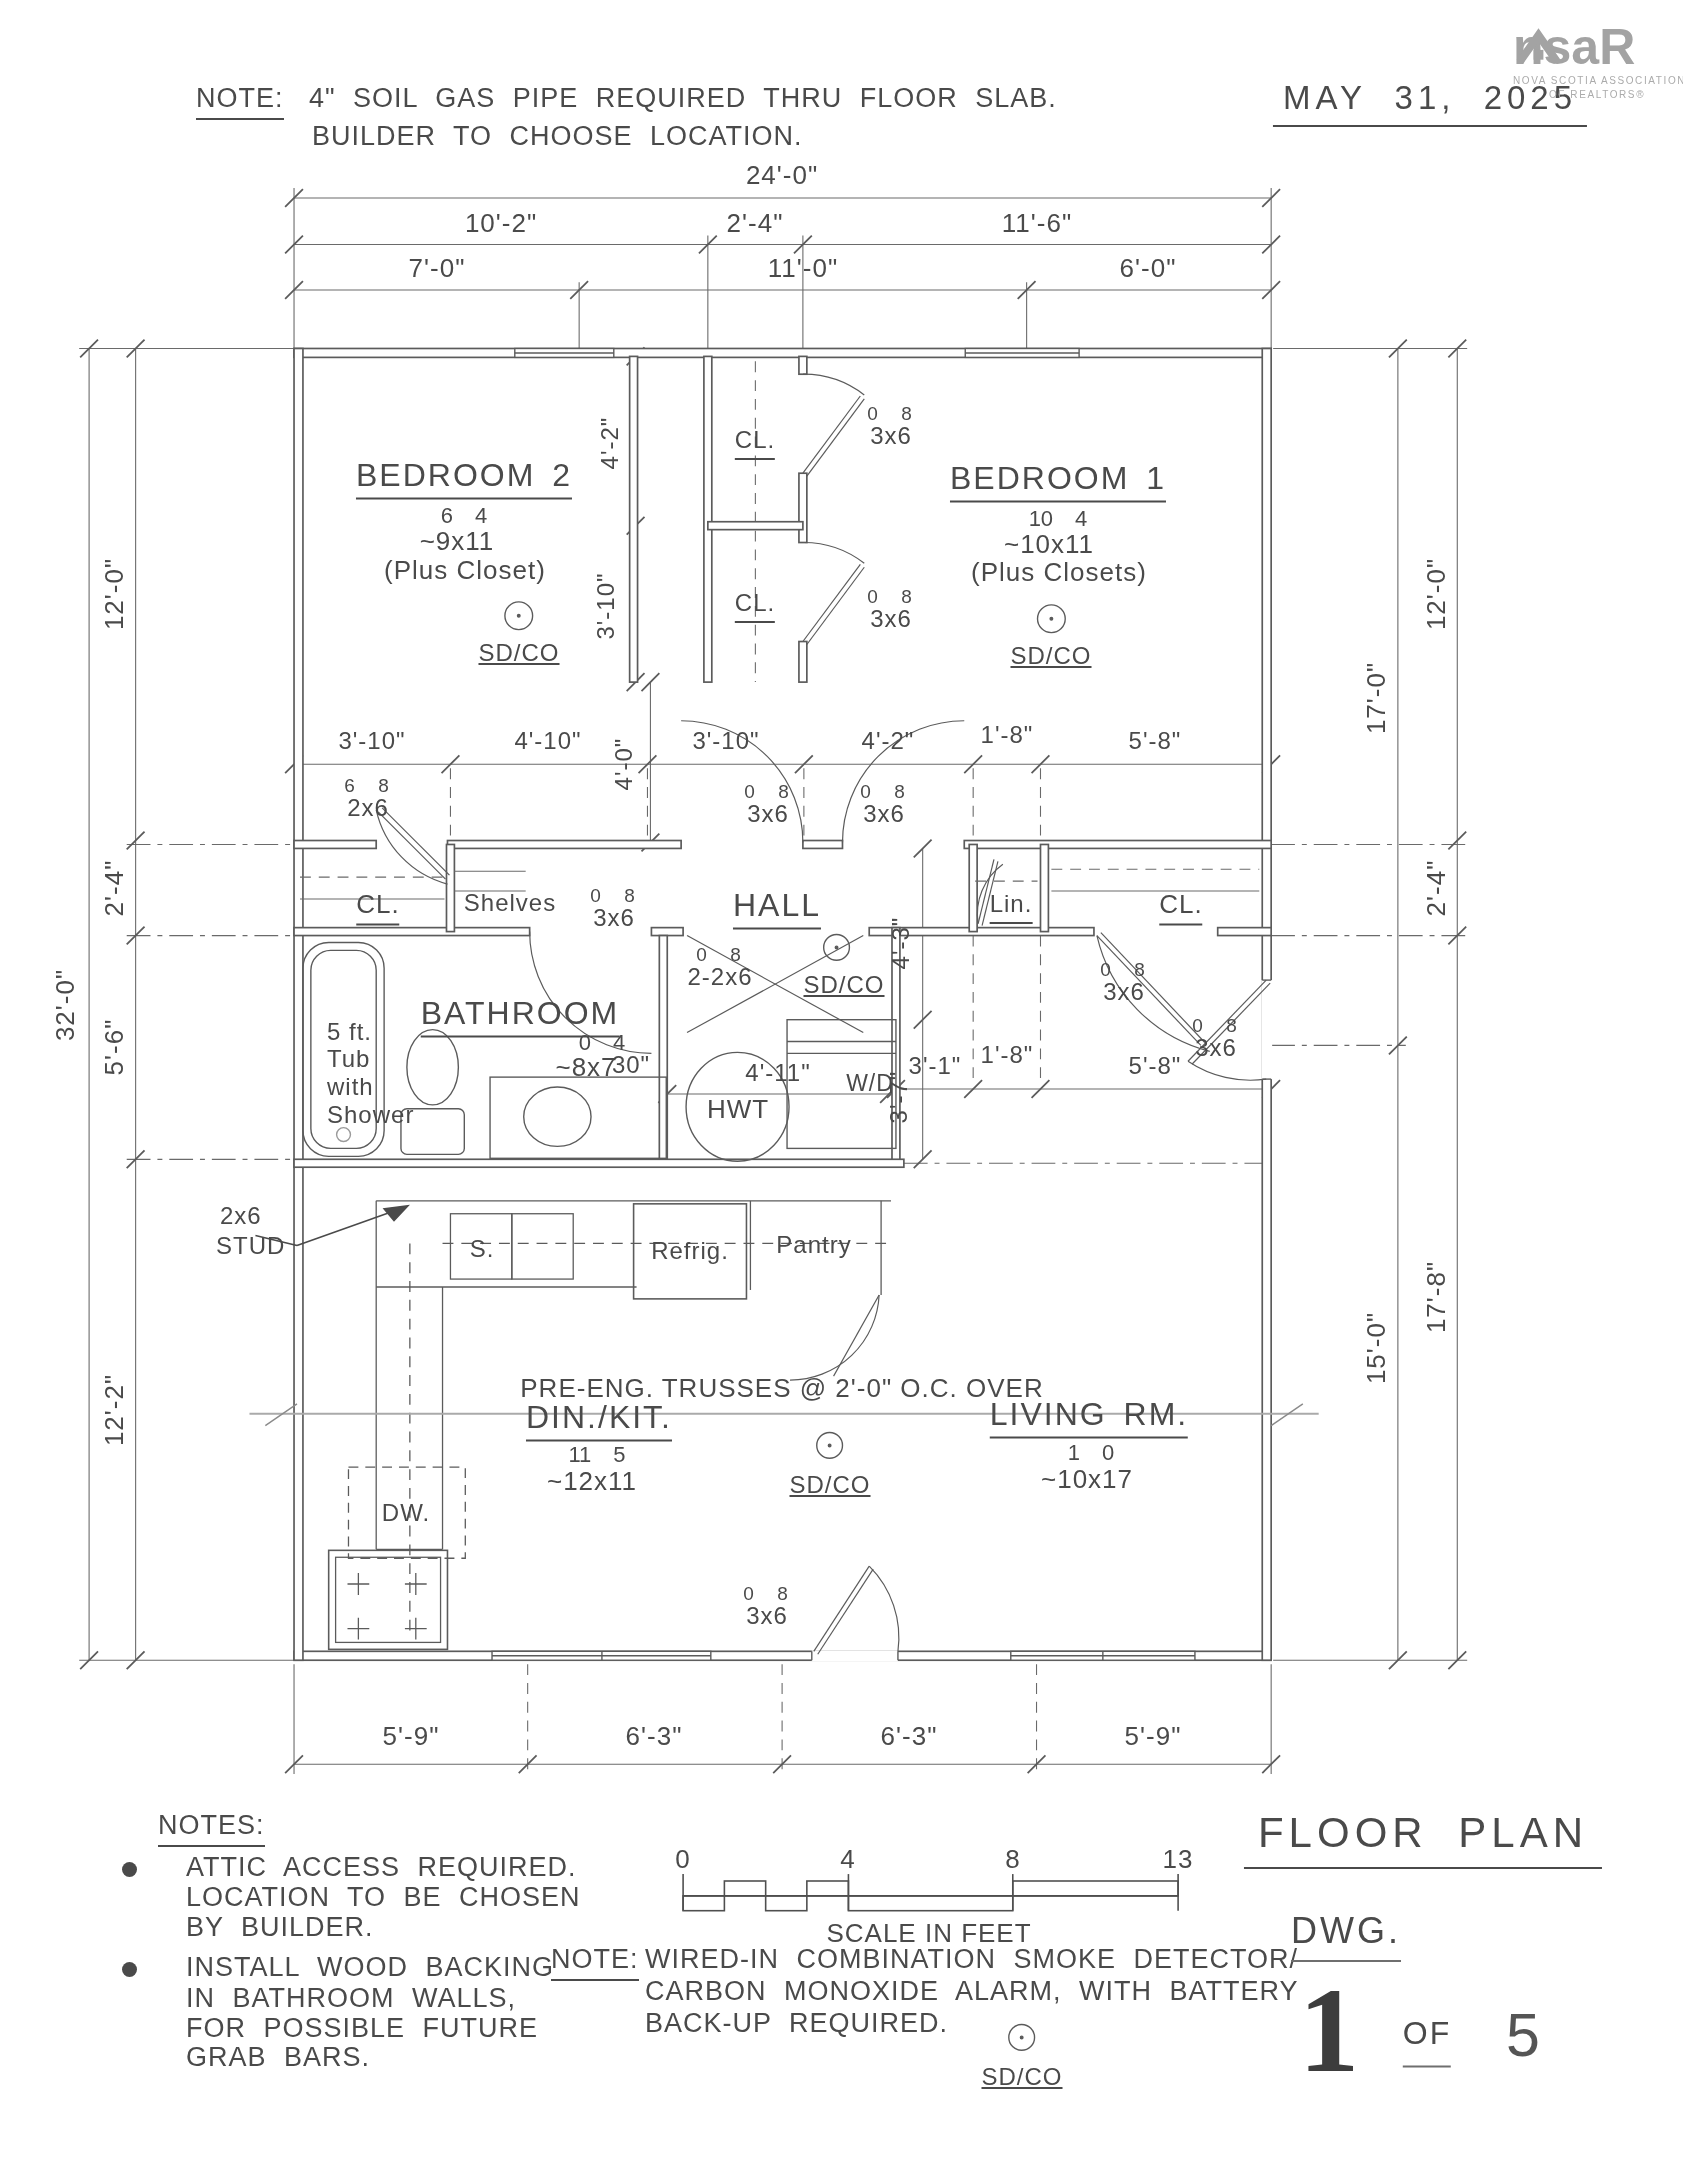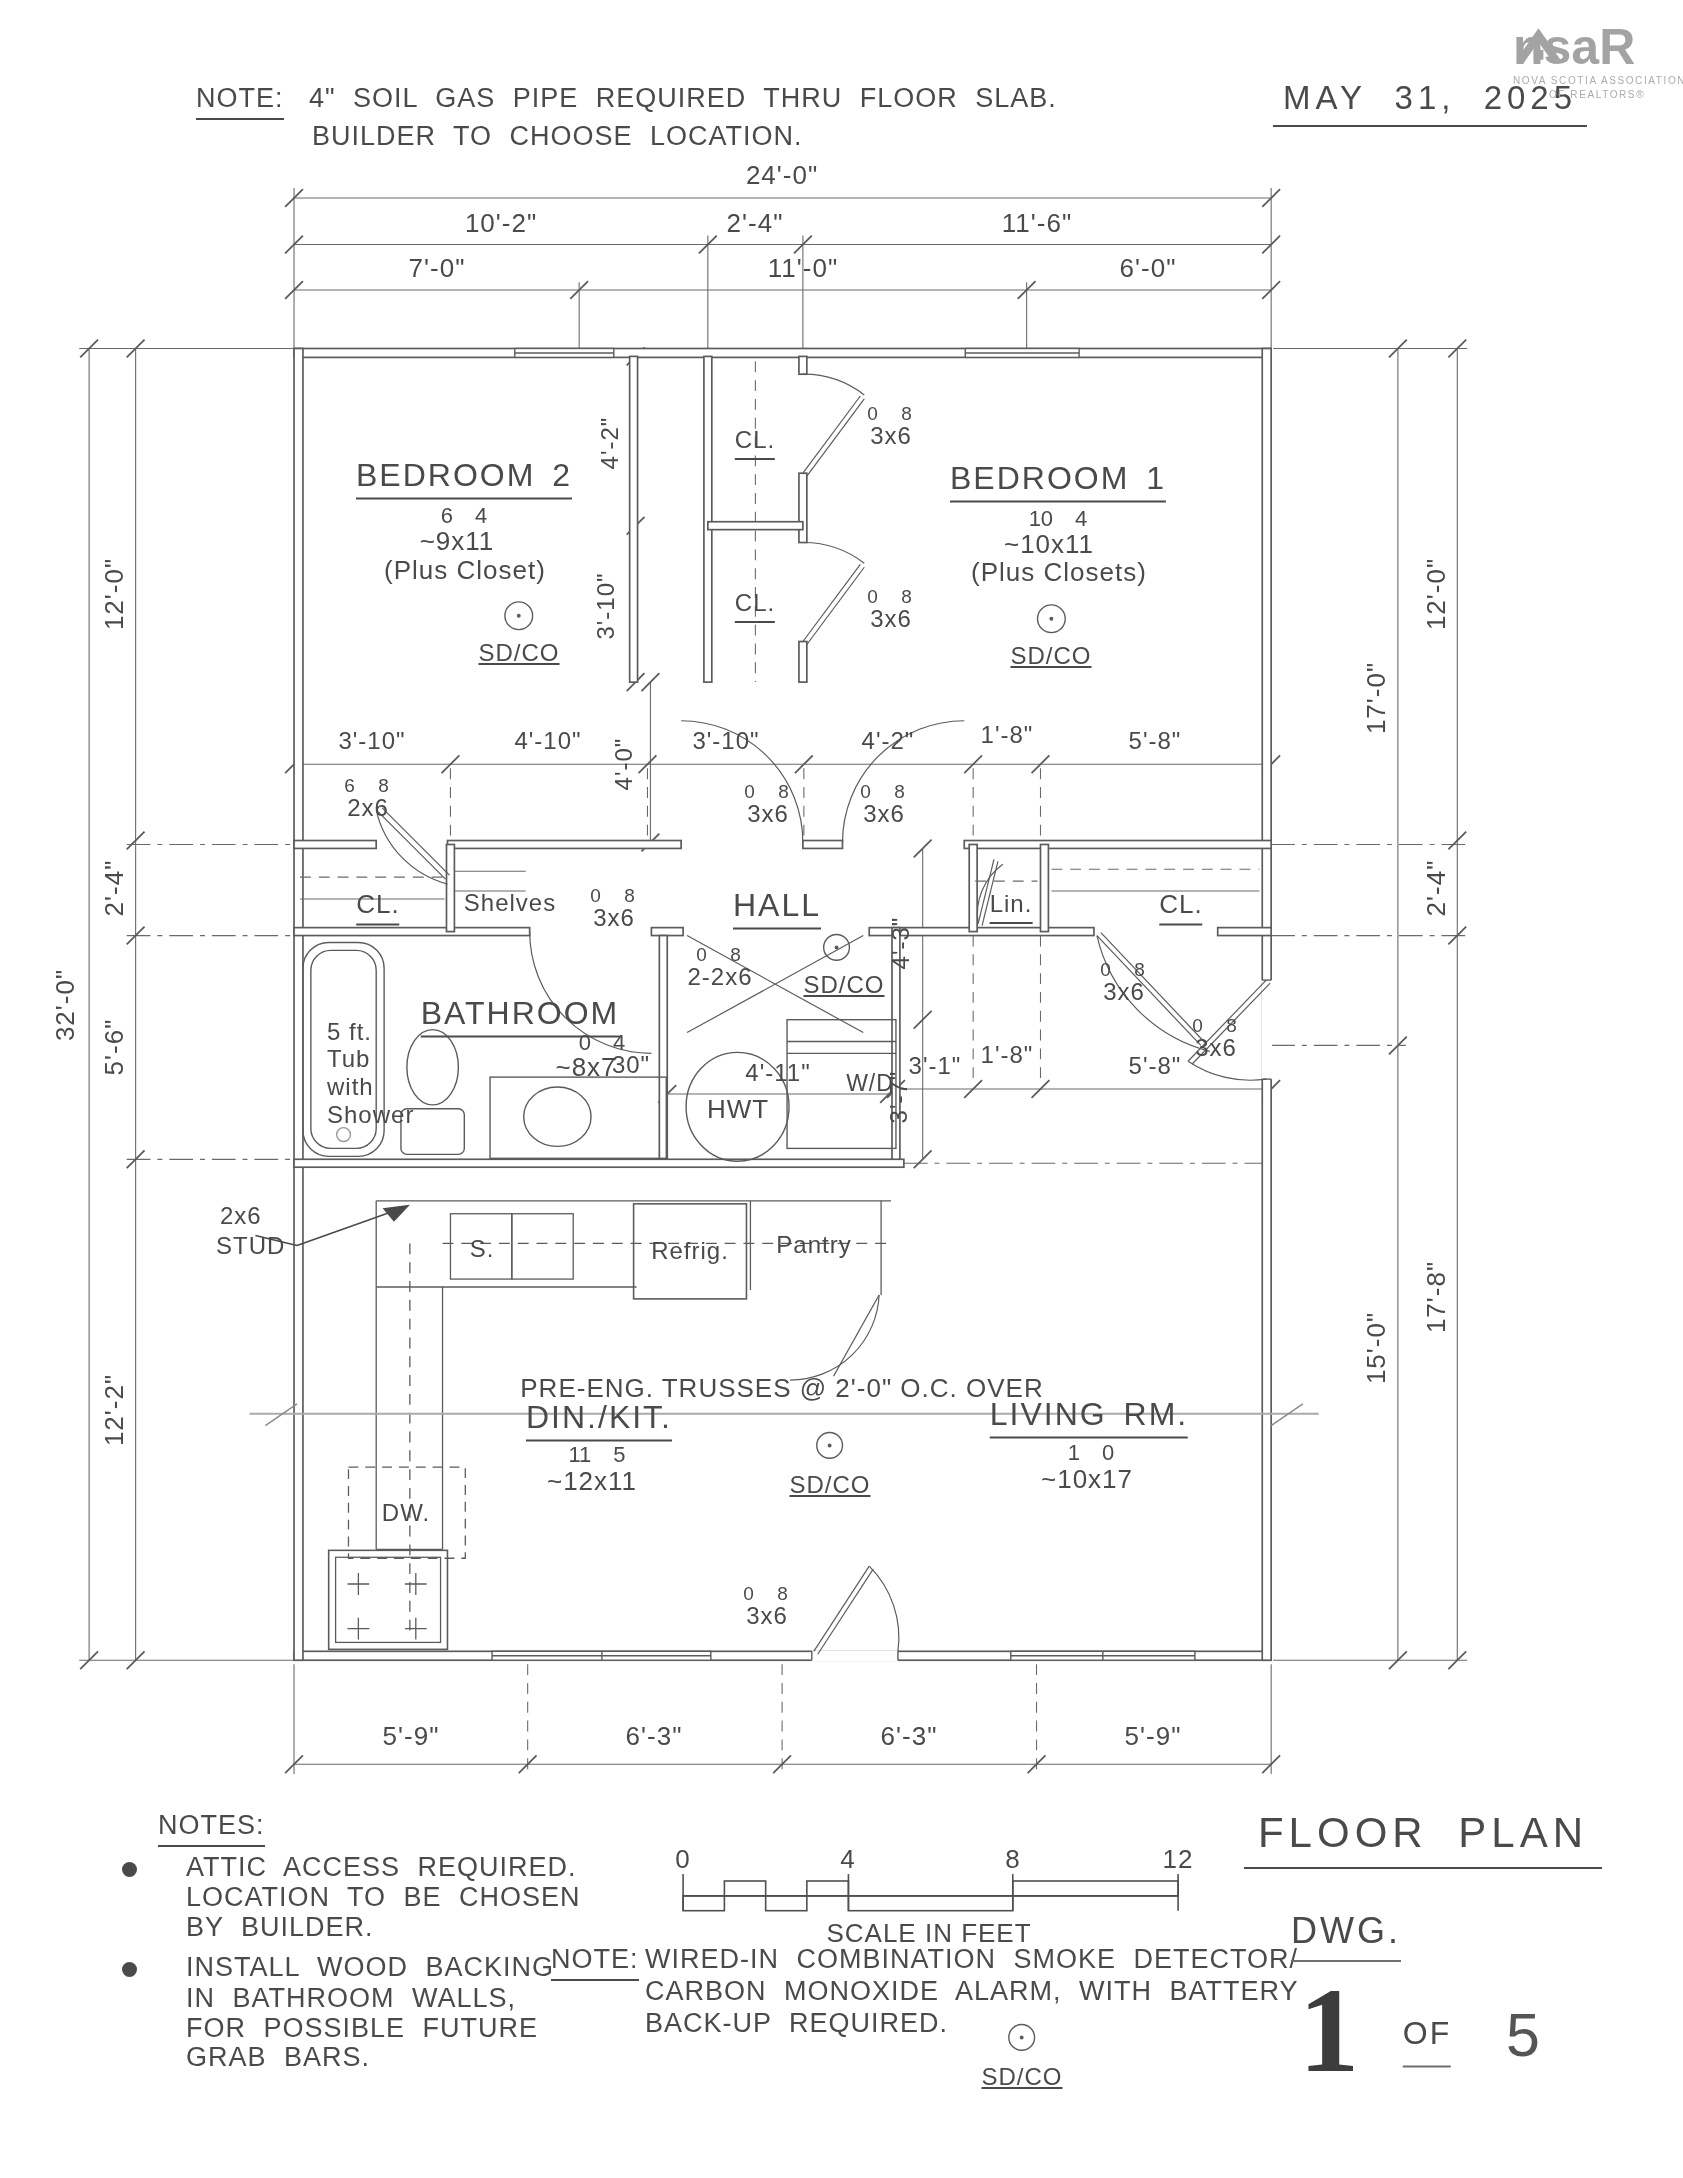--- a/index.html
+++ b/index.html
@@ -483,21 +483,21 @@
 <div class="L nt" style="left:186px;top:1912px">BY BUILDER.</div>
 <div class="bullet" style="left:122px;top:1962px"></div>
 <div class="L nt" style="left:186px;top:1952px">INSTALL WOOD BACKING</div>
 <div class="L nt" style="left:186px;top:1983px">IN BATHROOM WALLS,</div>
 <div class="L nt" style="left:186px;top:2013px">FOR POSSIBLE FUTURE</div>
 <div class="L nt" style="left:186px;top:2042px">GRAB BARS.</div>
 
 <div class="L c d26" style="left:683px;top:1859px">0</div>
 <div class="L c d26" style="left:848px;top:1859px">4</div>
 <div class="L c d26" style="left:1013px;top:1859px">8</div>
-<div class="L c d26" style="left:1178px;top:1859px">12</div>
+<div class="L c d26" style="left:1178px;top:1859px">13</div>
 <div class="L c d26" style="left:929px;top:1933px">SCALE IN FEET</div>
 
 <div class="L nt u" style="left:551px;top:1944px">NOTE:</div>
 <div class="L nt" style="left:645px;top:1976px">CARBON MONOXIDE ALARM, WITH BATTERY</div>
 <div class="L nt" style="left:645px;top:1944px">WIRED-IN COMBINATION SMOKE DETECTOR/</div>
 <div class="L nt" style="left:645px;top:2008px">BACK-UP REQUIRED.</div>
 <div class="L c sm" style="left:1022px;top:2077px">SD/CO</div>
 
 <div class="L c tt" style="left:1423px;top:1839px">FLOOR PLAN</div>
 <div class="L c dwg" style="left:1346px;top:1936px">DWG.</div>

